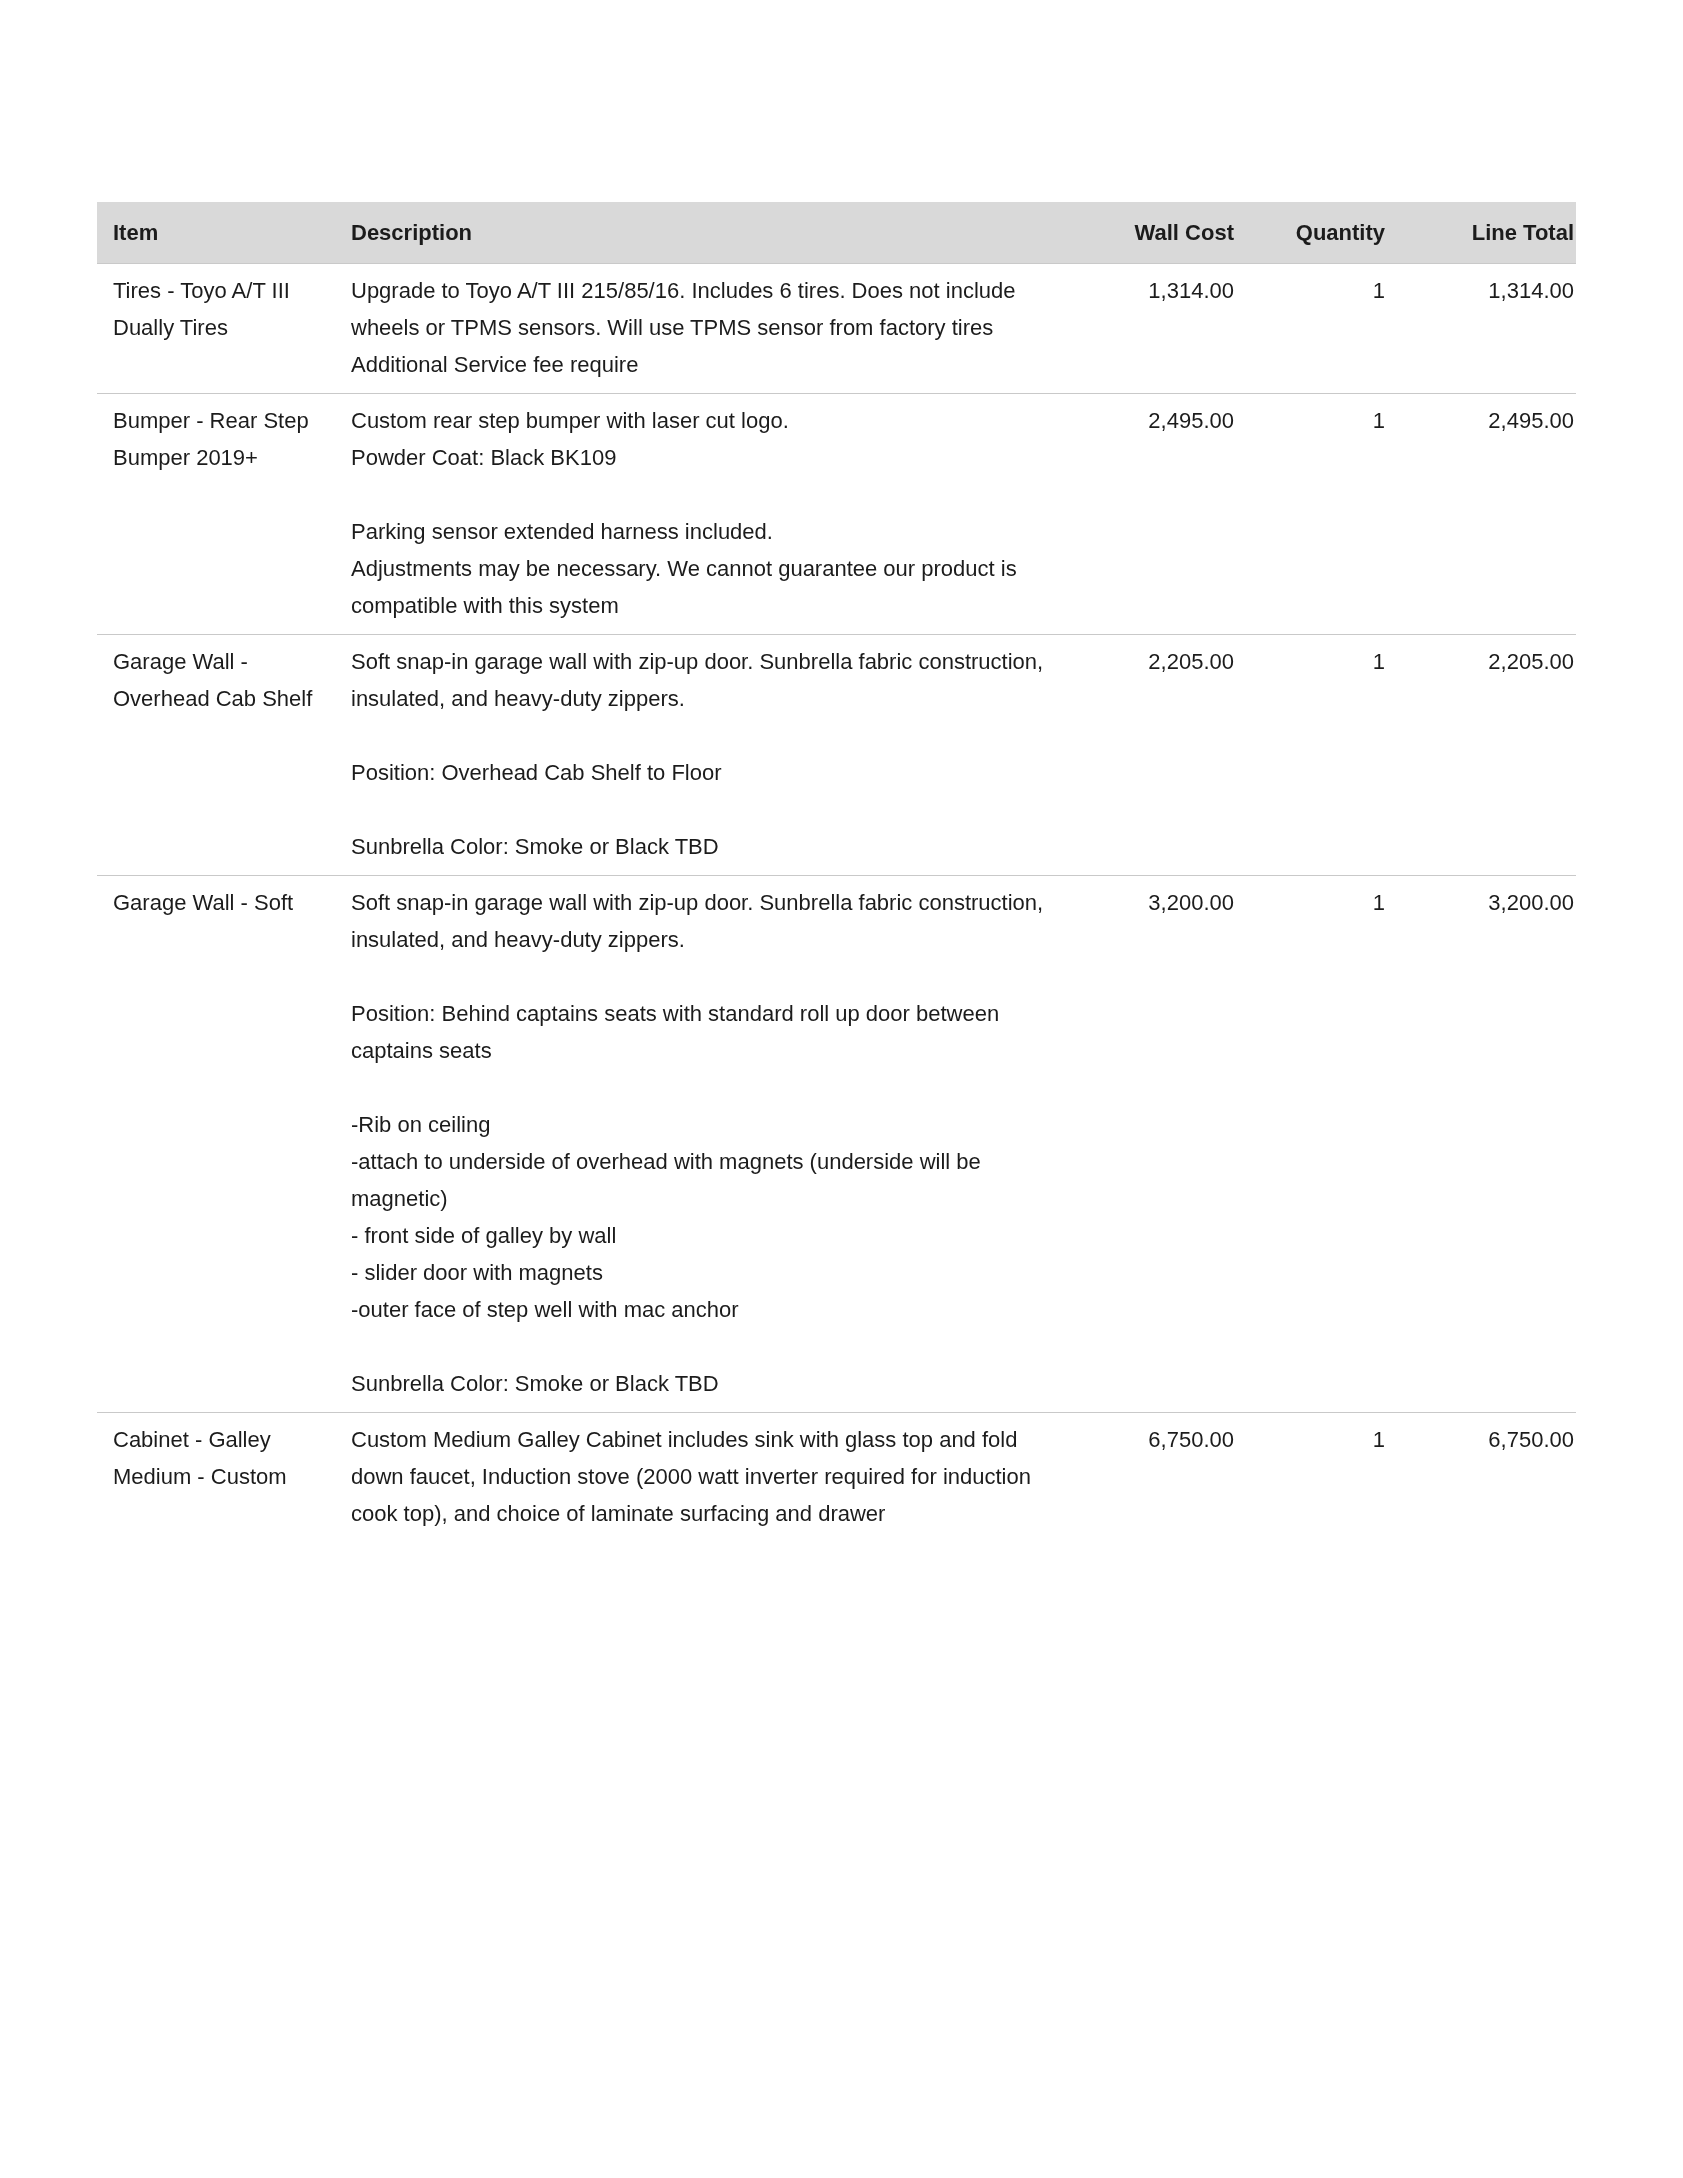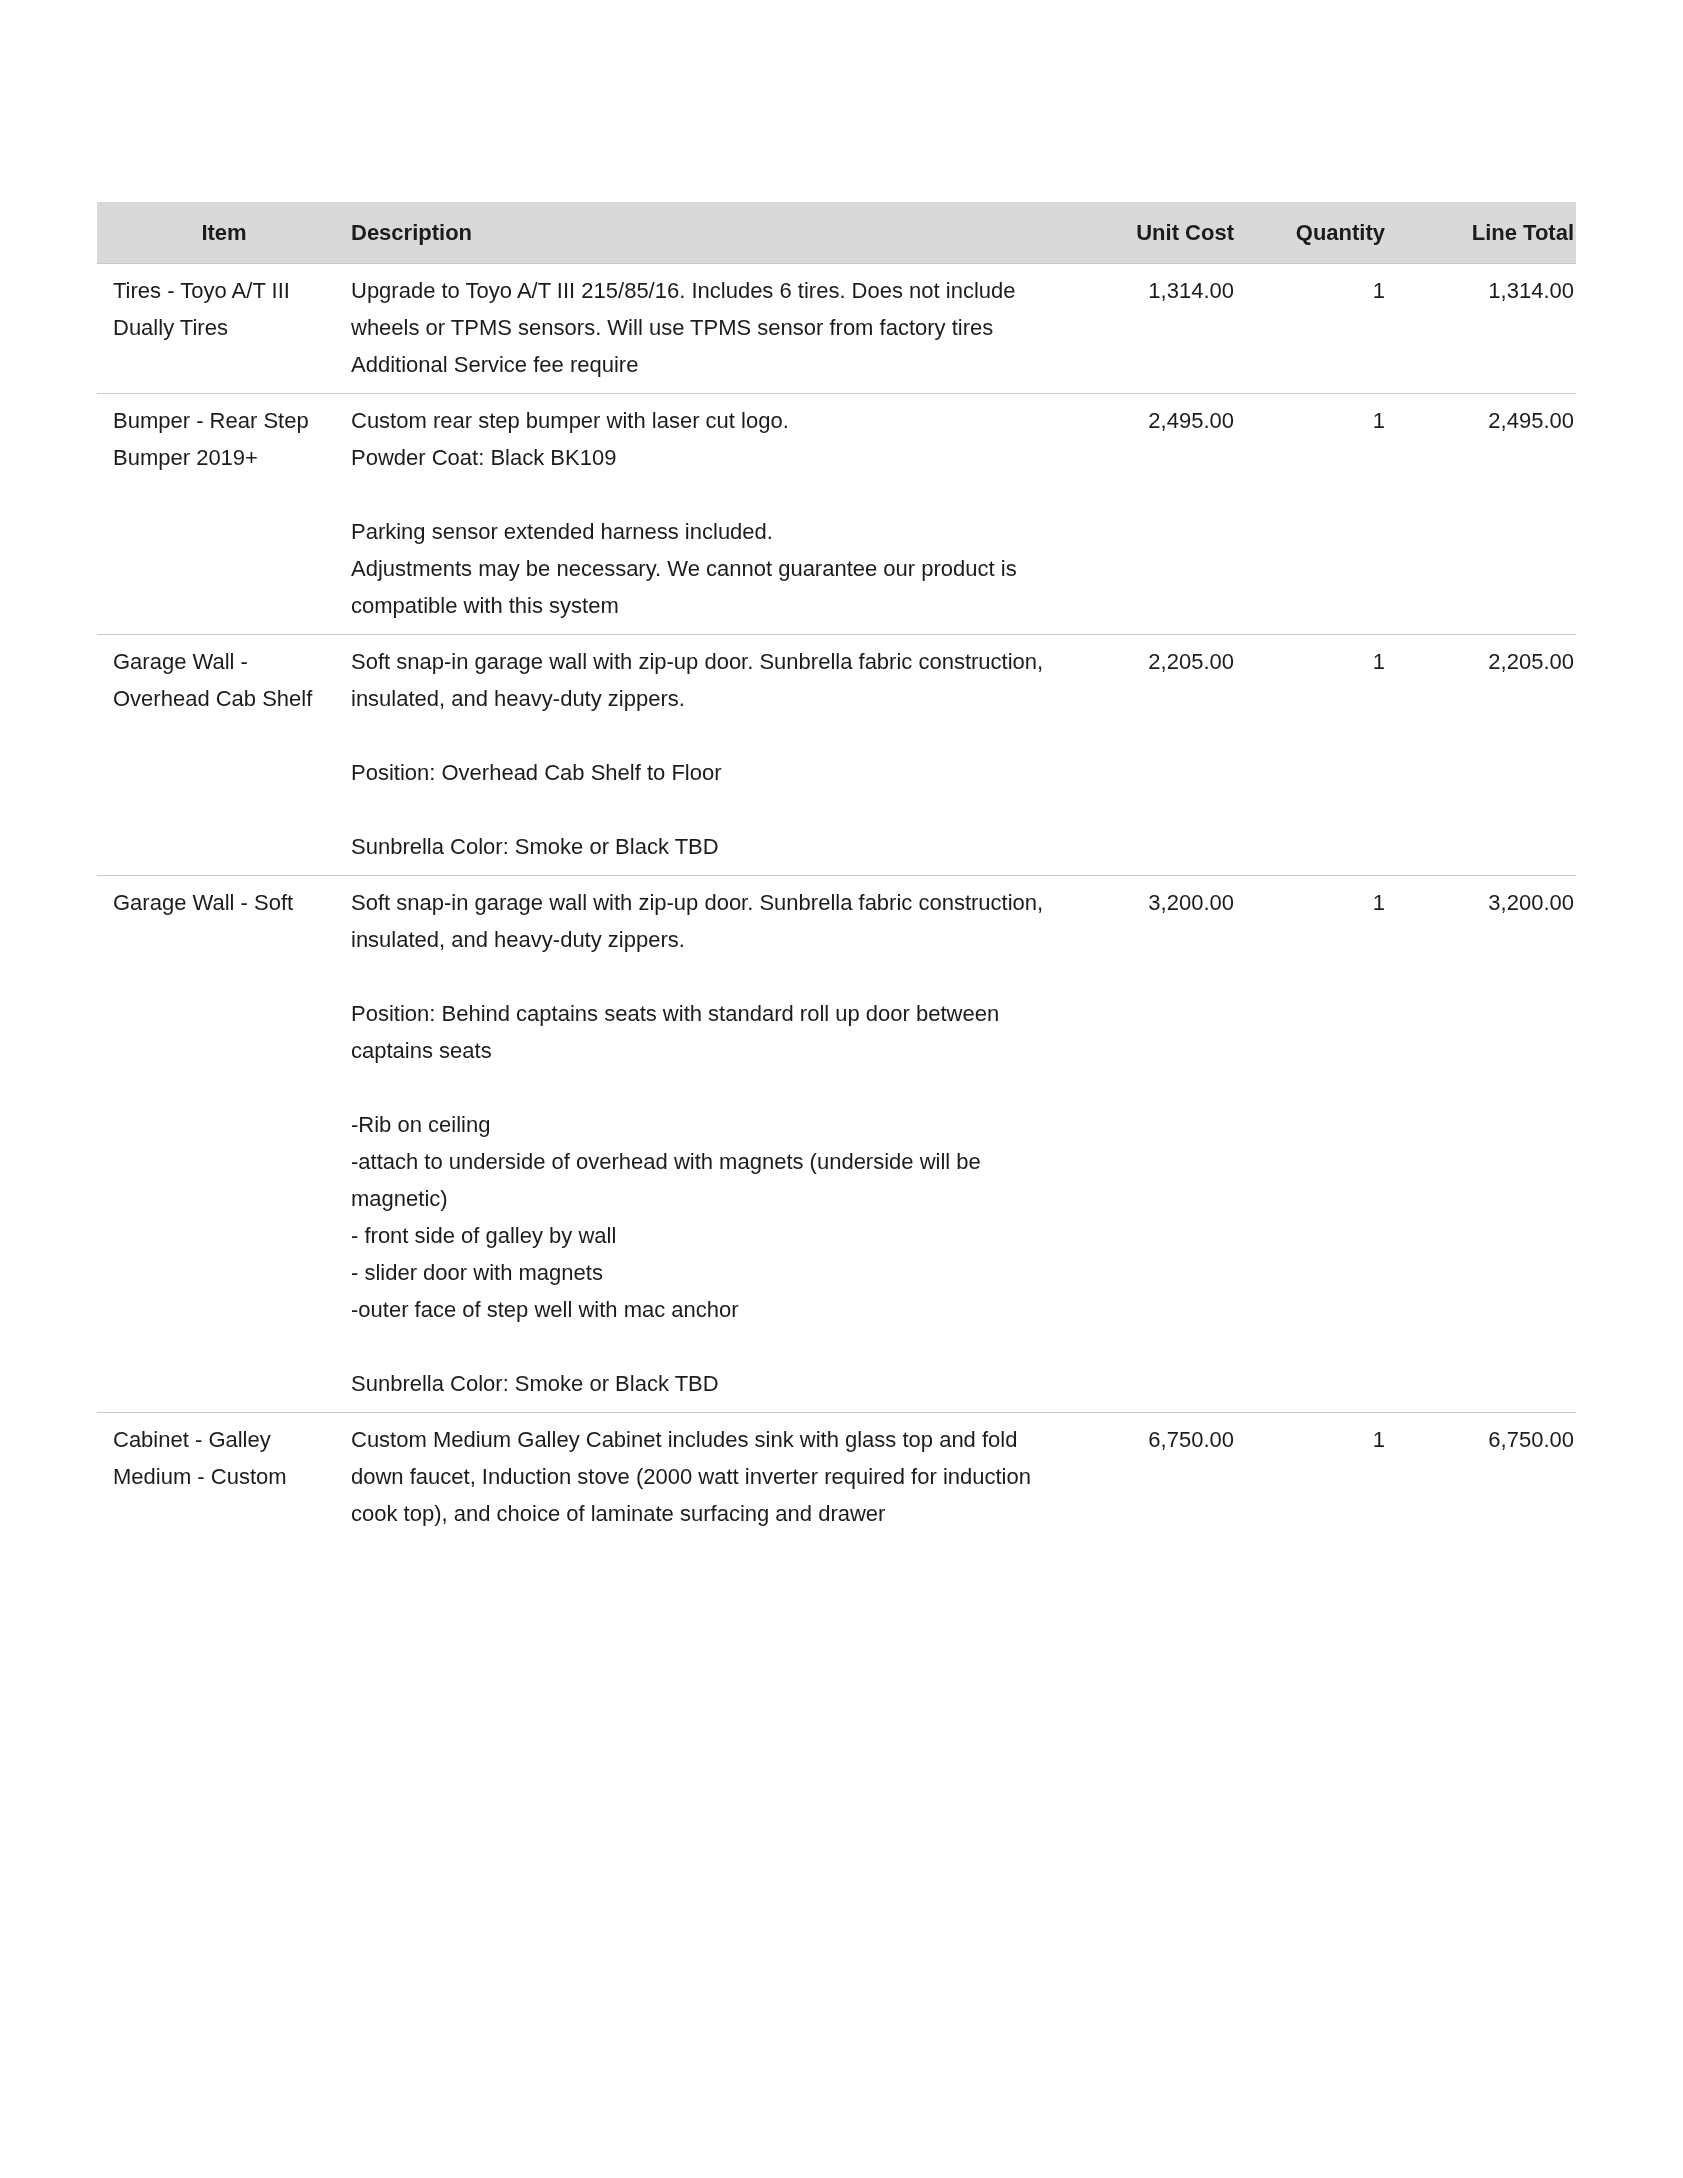--- a/index.html
+++ b/index.html
@@ -40,21 +40,21 @@
   col.c-total{ width:189px; }
 
   thead th{
     background:var(--header-bg);
     font-weight:700;
     text-align:left;
     vertical-align:middle;
     padding:12px 0;
     border-bottom:1px solid var(--row-border);
   }
-  th.h-item{ padding-left:16px;text-align:center; }
+  th.h-item{ padding-left:16px; }
   th.h-desc{ padding-left:16px; }
   th.h-num{ text-align:right; padding-right:2px; }
 
   tbody tr{ border-top:1px solid var(--row-border);margin-top:12px; }
   tbody tr:first-child{ border-top:none; }
 
   tbody td{
     vertical-align:top;
     padding-top:8px;
     padding-bottom:10px;
@@ -83,21 +83,21 @@
       <col class="c-item">
       <col class="c-desc">
       <col class="c-cost">
       <col class="c-qty">
       <col class="c-total">
     </colgroup>
     <thead>
       <tr>
         <th class="h-item">Item</th>
         <th class="h-desc">Description</th>
-        <th class="h-num">Unit Cost</th>
+        <th class="h-num">Wall Cost</th>
         <th class="h-num">Quantity</th>
         <th class="h-num">Line Total</th>
       </tr>
     </thead>
     <tbody id="rows">
         <tr>
     <td class="cell-item">Tires - Toyo A/T III Dually Tires</td>
     <td class="cell-desc">Upgrade to Toyo A/T III 215/85/16. Includes 6 tires. Does not include wheels or TPMS sensors. Will use TPMS sensor from factory tires
 Additional Service fee require</td>
     <td class="cell-num">1,314.00</td>

